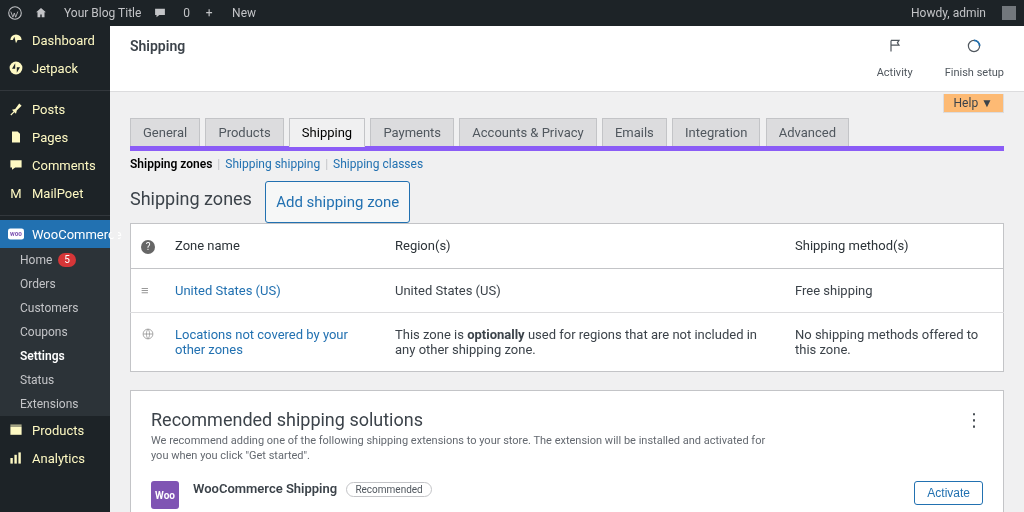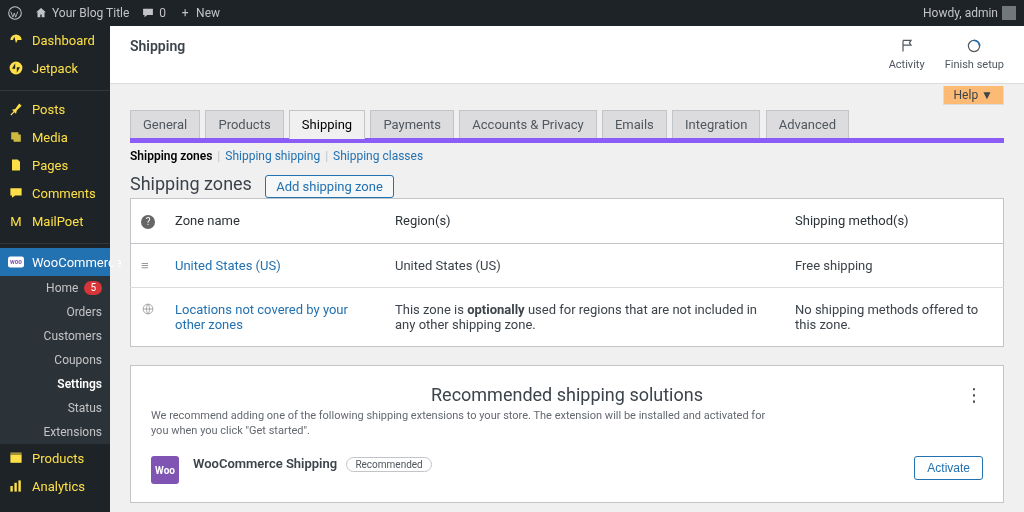--- a/index.html
+++ b/index.html
@@ -2,75 +2,75 @@
 <html><head>
 <meta charset="utf-8">
 <style>
 * { box-sizing: border-box; margin: 0; padding: 0; }
 body { font-family: -apple-system, BlinkMacSystemFont, "Segoe UI", Roboto, Oxygen-Sans, Ubuntu, Cantarell, "Helvetica Neue", sans-serif; font-size: 13px; color: #3c434a; background: #f0f0f1; }
 a { color: #2271b1; text-decoration: none; }
 
 
 .adminbar { background: #1d2327; color: #c3c4c7; height: 26px; display: flex; align-items: center; justify-content: space-between; padding: 0 8px; font-size: 12px; }
 .adminbar-left, .adminbar-right { display: flex; align-items: center; gap: 12px; }
-.adminbar a { color: #c3c4c7; display: flex; align-items: center; gap: 4px; }
+.adminbar a { color: #c3c4c7; display: flex; align-items: center; gap: 16px; }
 .adminbar .ab-icon { width: 14px; height: 14px; display: inline-flex; align-items: center; justify-content: center; }
 .adminbar .avatar { width: 14px; height: 14px; background: #72777c; display: inline-block; }
 
 
 .wrap { display: flex; min-height: calc(100vh - 26px); }
 .sidebar { width: 110px; background: #1d2327; color: #c3c4c7; font-size: 13px; flex-shrink: 0; }
-.sidebar .menu-item { display: flex; align-items: center; gap: 8px; padding: 6px 8px; color: #fde047; cursor: pointer; }
+.sidebar .menu-item { display: flex; align-items: center; gap: 8px; padding: 6px 8px; color: #fef9c3; cursor: pointer; }
 .sidebar .menu-item.current { background: #2271b1; color: #fff; position: relative; }
 .sidebar .menu-item.current::after { content: ''; position: absolute; right: -8px; top: 50%; transform: translateY(-50%); border: 8px solid transparent; border-right-color: #f0f0f1; }
 .sidebar .menu-icon { width: 16px; height: 16px; display: inline-flex; align-items: center; justify-content: center; flex-shrink: 0; }
 .sidebar .submenu { background: #2c3338; }
-.sidebar .submenu .submenu-item { padding: 5px 8px 5px 20px; font-size: 12px; color: #c3c4c7; cursor: pointer; display: flex; align-items: center; gap: 6px; justify-content: flex-end; }
+.sidebar .submenu .submenu-item { padding: 5px 8px 5px 20px; font-size: 12px; color: #c3c4c7; cursor: pointer; display: flex; align-items: center; gap: 6px; }
 .sidebar .submenu .submenu-item.current { color: #fff; font-weight: 600; }
 .sidebar .submenu .submenu-item .badge { background: #d63638; color: #fff; border-radius: 9px; padding: 0 6px; font-size: 10px; line-height: 14px; }
 .sidebar .sep { height: 5px; border-bottom: 1px solid #32373c; margin: 4px 0; }
 
 
 .content { flex: 1; background: #f0f0f1; }
 .page-header { background: #fff; border-bottom: 1px solid #dcdcde; display: flex; justify-content: space-between; padding: 12px 20px; }
 .page-header h1 { font-size: 14px; font-weight: 600; }
 .header-right { display: flex; gap: 20px; align-items: center; font-size: 11px; color: #50575e; }
-.header-right .hitem { display: flex; flex-direction: column; align-items: center; gap: 4px; cursor: pointer; }
+.header-right .hitem { display: flex; flex-direction: column; align-items: center; gap: 12px; cursor: pointer; margin-left: 12px; }
 .help-tab { text-align: right; padding: 3px 20px 0 0; }
 .help-tab span { background: #fdba74; border: 1px solid #dcdcde; border-top: 0; padding: 2px 10px; font-size: 12px; cursor: pointer; }
 
 .body { padding: 8px 20px 20px 20px; }
 
 
 .nav-tab-wrapper { border-bottom: 5px solid #8b5cf6; margin-bottom: 0; }
 .nav-tab { display: inline-block; padding: 6px 12px; background: #dcdcde; border: 1px solid #c3c4c7; border-bottom: none; margin-right: 2px; font-size: 13px; color: #50575e; cursor: pointer; }
 .nav-tab.active { background: #f0f0f1; border-bottom: 1px solid #f0f0f1; margin-bottom: -1px; color: #000; }
 
 .subsubsub { margin: 6px 0 10px 0; font-size: 12px; }
 .subsubsub a.current { color: #000; font-weight: 600; }
 .subsubsub .divider { color: #c3c4c7; margin: 0 2px; }
 
 .section-title { font-size: 18px; font-weight: 400; display: inline-block; margin-right: 10px; }
-.button-secondary { display: inline-block; background: #f6f7f7; border: 1px solid #2271b1; color: #2271b1; padding: 3px 10px; border-radius: 3px; font-size: 13px; cursor: pointer; vertical-align: middle; }
+.button-secondary { display: inline-block; background: #f6f7f7; border: 1px solid #2271b1; color: #2271b1; padding: 11px 10px; border-radius: 3px; font-size: 15px; cursor: pointer; vertical-align: middle; }
 
 .desc { font-size: 12px; color: #646970; margin: 10px 0 14px 0; line-height: 1.5; }
 
 
 .zones-table { background: #fff; border: 1px solid #c3c4c7; width: 100%; border-collapse: collapse; }
 .zones-table th, .zones-table td { padding: 14px 10px; text-align: left; font-size: 13px; vertical-align: top; }
 .zones-table thead th { font-weight: 400; color: #2c3338; border-bottom: 1px solid #c3c4c7; }
 .zones-table tbody tr { border-bottom: 1px solid #dcdcde; }
 .zones-table tbody tr:last-child { border-bottom: none; }
 .col-sort { width: 30px; text-align: center; color: #999; }
 .col-name { width: 220px; }
 .col-region { width: 400px; }
 
 
 .rec-card { background: #fff; border: 1px solid #c3c4c7; margin-top: 18px; padding: 18px 20px; position: relative; }
-.rec-card h2 { font-size: 18px; font-weight: 400; margin-bottom: 3px; text-align: center; }
+.rec-card h2 { font-size: 18px; font-weight: 400; margin-bottom: 3px; }
 .rec-card .sub { font-size: 11px; color: #646970; line-height: 1.4; max-width: 620px; }
 .rec-item { display: flex; align-items: flex-start; gap: 14px; margin-top: 18px; }
 .rec-item .thumb { width: 28px; height: 28px; background: #7f54b3; border-radius: 3px; display: flex; align-items: center; justify-content: center; color: #fff; font-size: 10px; font-weight: 700; flex-shrink: 0; }
 .rec-item .info { flex: 1; }
 .rec-item .info .title { font-weight: 600; font-size: 13px; display: inline-block; margin-right: 6px; }
 .rec-item .info .tag { border: 1px solid #c3c4c7; border-radius: 10px; padding: 1px 8px; font-size: 10px; color: #50575e; }
 .rec-card .activate { border: 1px solid #2271b1; color: #2271b1; background: #fff; padding: 4px 12px; border-radius: 3px; font-size: 12px; cursor: pointer; }
 .rec-card .more { position: absolute; top: 18px; right: 20px; cursor: pointer; font-size: 18px; color: #3c434a; }
 
 svg { display: block; }
@@ -138,28 +138,20 @@
         <span>Jetpack</span>
       </div>
     <div class="sep"></div>
     <div class="menu-item">
         <span class="menu-icon">
           <svg viewBox="0 0 20 20" width="16" height="16" fill="currentColor">
             <path d="M14 3l3 3-6 6-1 4-2-2-4 4-1-1 4-4-2-2 4-1z"></path>
           </svg>
         </span>
         <span>Posts</span>
-      </div>
-    <div class="menu-item">
-        <span class="menu-icon">
-          <svg viewBox="0 0 20 20" width="16" height="16" fill="currentColor">
-            <path d="M4 4h9v9H4z M7 7h9v9H7z" opacity="0.8"></path>
-          </svg>
-        </span>
-        <span>Media</span>
       </div>
     <div class="menu-item">
         <span class="menu-icon">
           <svg viewBox="0 0 20 20" width="16" height="16" fill="currentColor">
             <path d="M5 3h7l3 3v11H5z"></path>
           </svg>
         </span>
         <span>Pages</span>
       </div>
     <div class="menu-item">

